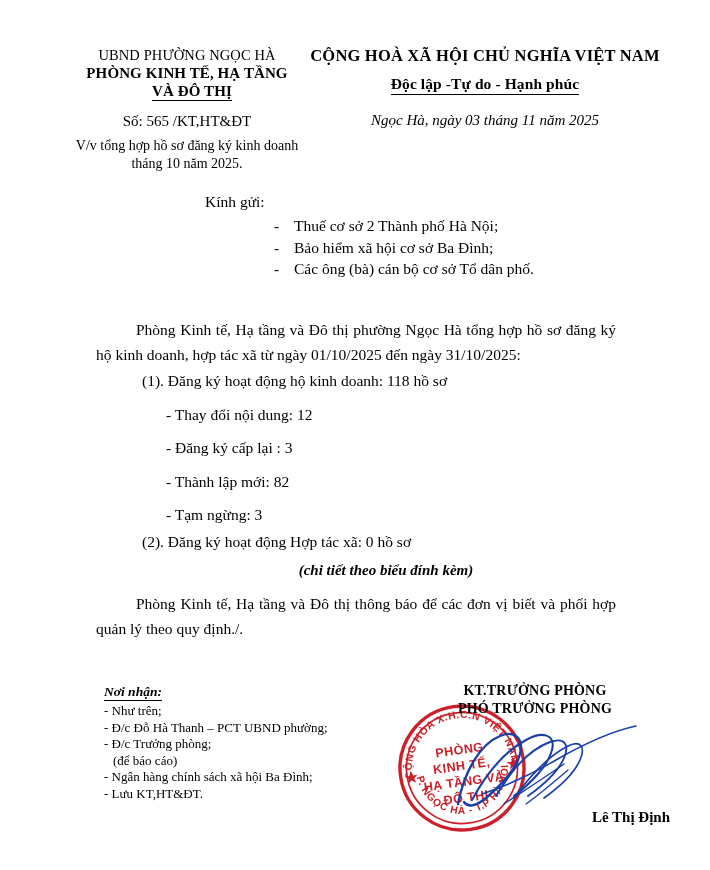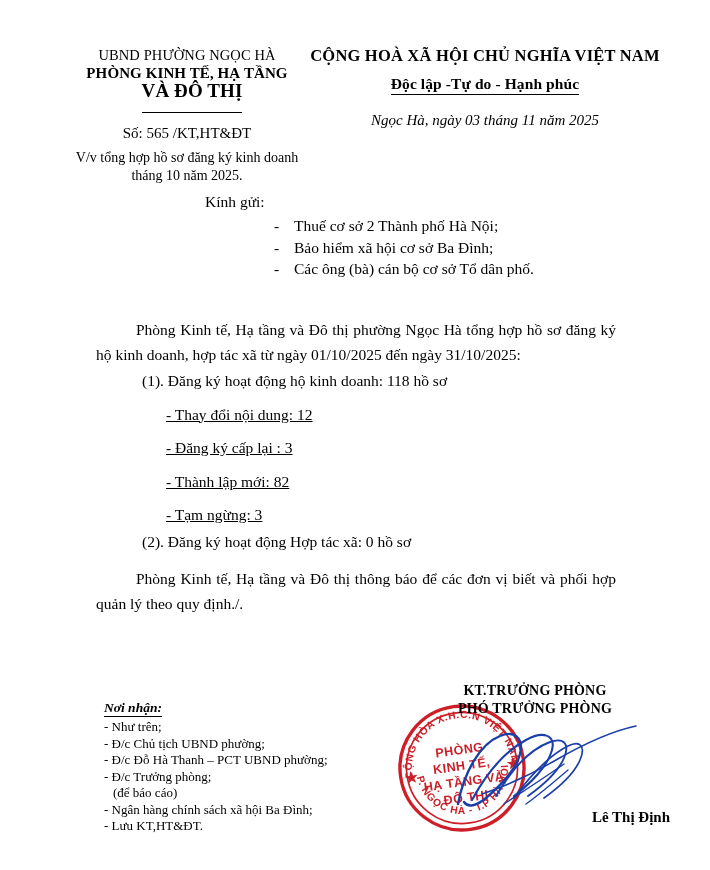--- a/index.html
+++ b/index.html
@@ -43,27 +43,27 @@
     line-height: 18px;
     letter-spacing: .1px;
   }
   .hdr-left .org2 {
     font-size: 15px;
     font-weight: bold;
     line-height: 18px;
     letter-spacing: .1px;
   }
   .hdr-left .org3 {
-    font-size: 19px;
+    font-size: 15px;
     font-weight: bold;
     line-height: 18px;
     letter-spacing: .1px;
     display: inline-block;
     border-bottom: 1.3px solid #000;
-    padding-bottom: 12px;
+    padding-bottom: 0;
     margin-left: 10px;
   }
   .hdr-left .sonum {
     font-size: 15px;
     line-height: 18px;
     margin-top: 11px;
   }
   .hdr-left .subject {
     font-size: 14px;
     line-height: 17.5px;
@@ -150,21 +150,20 @@
     line-height: 24.5px;
     margin: 0;
   }
   .item-num {
     padding-left: 46px;
     margin-top: 2px;
   }
   .item-sub {
     padding-left: 70px;
     margin-top: 9px;
-    text-decoration: underline;
   }
   .item-note {
     font-size: 15px;
     font-style: italic;
     font-weight: bold;
     text-align: center;
     margin-top: 8px;
     padding-left: 60px;
   }
   .para-gap {
@@ -175,21 +174,21 @@
   .footer {
     position: absolute;
     top: 682px;
     left: 0;
     width: 710px;
     height: 188px;
   }
   .noi-nhan {
     position: absolute;
     left: 104px;
-    top: 16px;
+    top: 0;
     width: 280px;
   }
   .noi-nhan-title {
     font-size: 13.5px;
     font-weight: bold;
     font-style: italic;
     line-height: 17px;
     display: inline-block;
     border-bottom: 1.1px solid #000;
     padding-bottom: 0px;
@@ -304,32 +303,32 @@
 
     <div class="item-line item-num">(1). Đăng ký hoạt động hộ kinh doanh: 118 hồ sơ</div>
 
     <div class="item-line item-sub">- Thay đổi nội dung: 12</div>
     <div class="item-line item-sub">- Đăng ký cấp lại : 3</div>
     <div class="item-line item-sub">- Thành lập mới: 82</div>
     <div class="item-line item-sub">- Tạm ngừng: 3</div>
 
     <div class="item-line item-num">(2). Đăng ký hoạt động Hợp tác xã: 0 hồ sơ</div>
 
+    <div class="item-note">(chi tiết theo biểu đính kèm)</div>
 
     <p class="para para-gap">Phòng Kinh tế, Hạ tầng và Đô thị thông báo để các đơn vị biết và phối hợp quản lý theo quy định./.</p>
 
   </div>
 
   <div class="footer">
 
     <div class="noi-nhan">
       <div><span class="noi-nhan-title">Nơi nhận:</span></div>
       <div class="noi-nhan-list">
         <div class="noi-nhan-item">- Như trên;</div>
-        <div class="noi-nhan-item">- Đ/c Chủ tịch UBND phường;</div>
         <div class="noi-nhan-item">- Đ/c Đỗ Hà Thanh – PCT UBND phường;</div>
         <div class="noi-nhan-item">- Đ/c Trưởng phòng;</div>
         <div class="noi-nhan-item indented">(để báo cáo)</div>
         <div class="noi-nhan-item">- Ngân hàng chính sách xã hội Ba Đình;</div>
         <div class="noi-nhan-item">- Lưu KT,HT&amp;ĐT.</div>
       </div>
     </div>
 
     <div class="sign-block">
       <div class="sign-title1">KT.TRƯỞNG PHÒNG</div>

